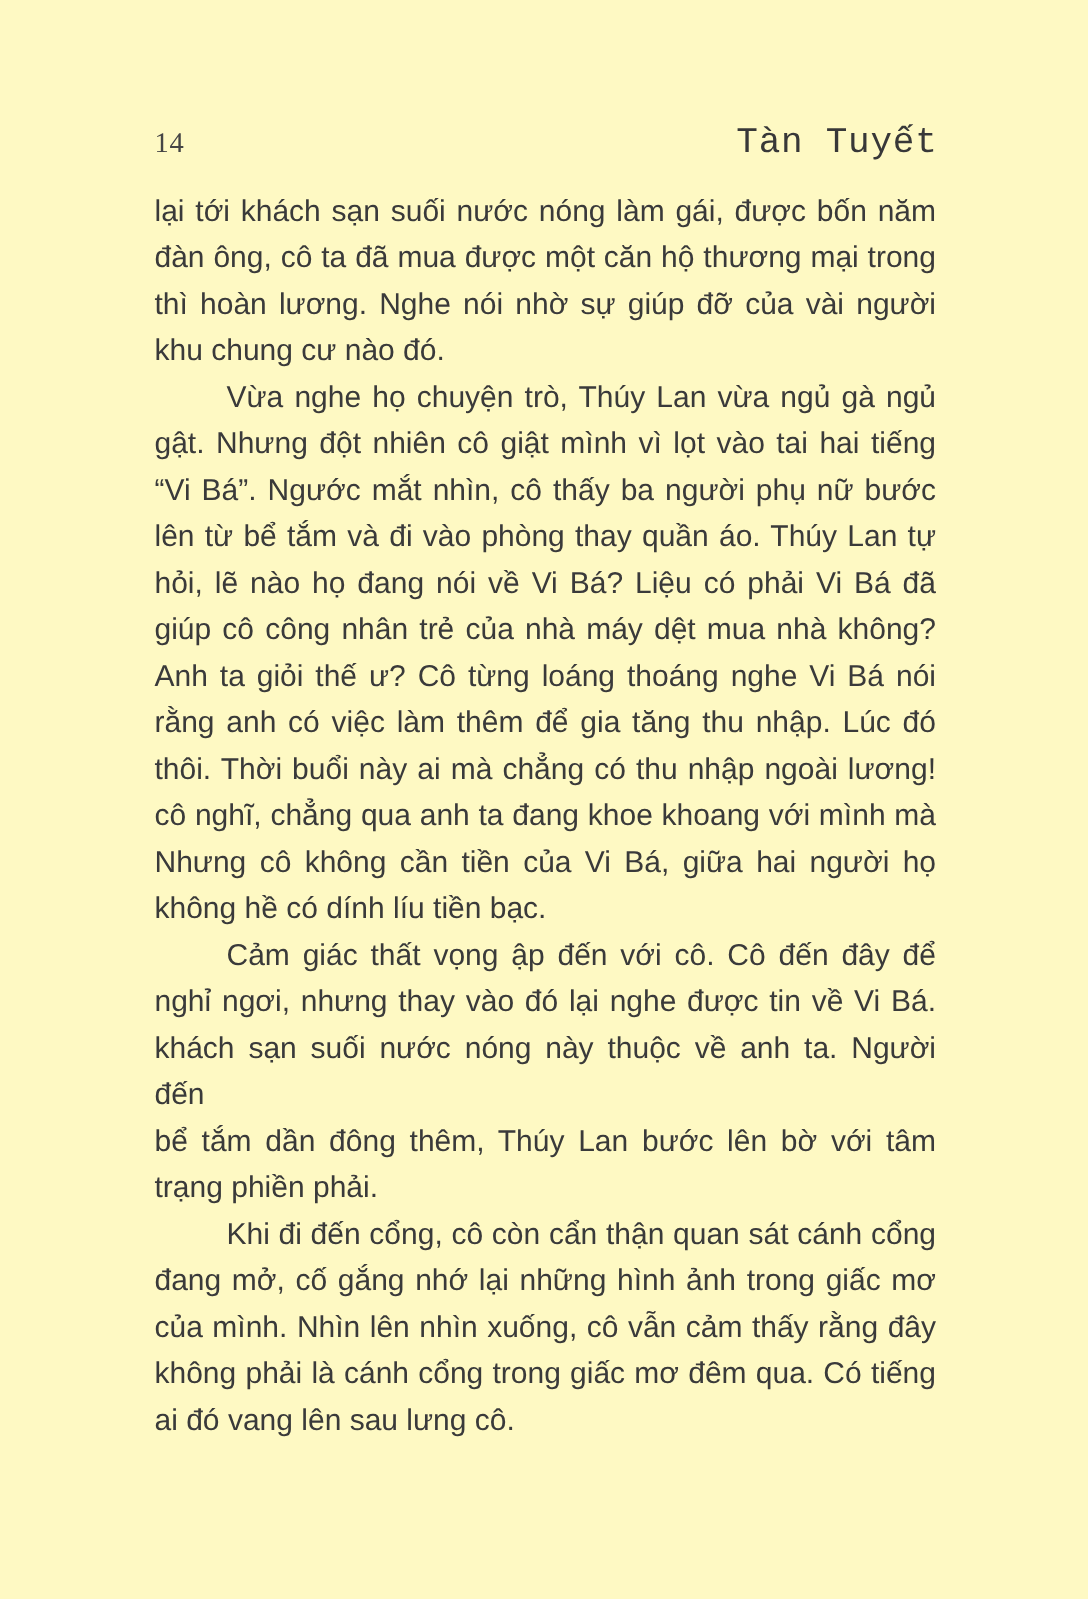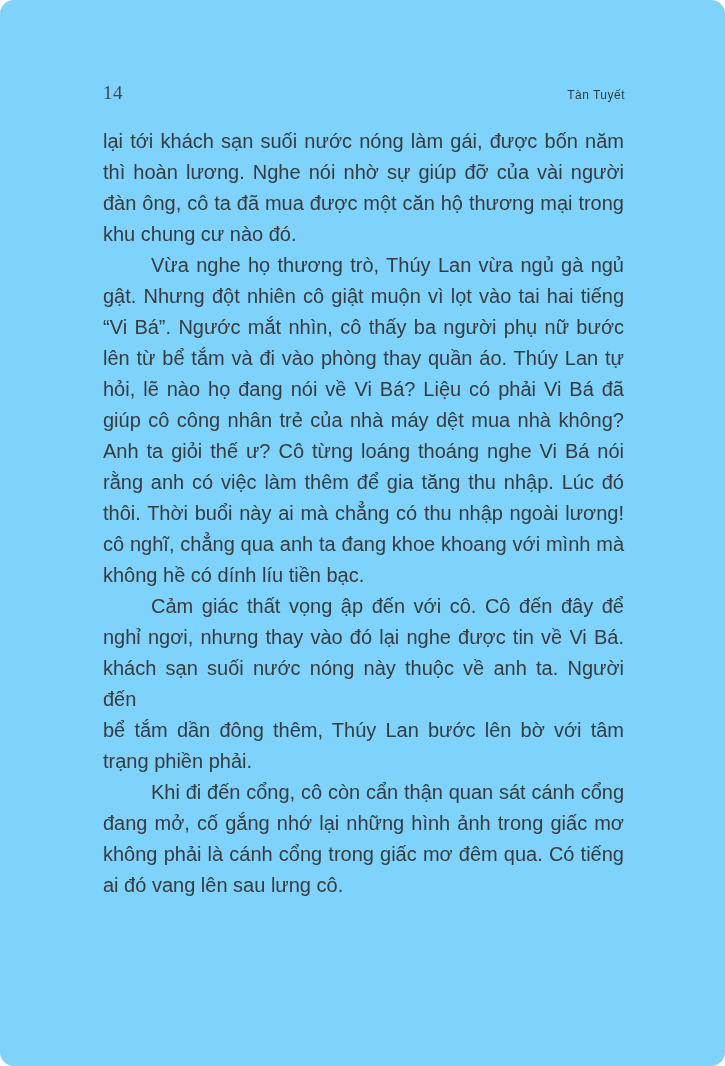--- a/index.html
+++ b/index.html
@@ -3,43 +3,42 @@
 <meta charset="utf-8">
 <style>
   html, body {
     margin: 0;
     padding: 0;
   }
   .page {
     position: relative;
     width: 725px;
     height: 1066px;
-    background: #7dd3fc;
+    background: #fef9c3;
     overflow: hidden;
     font-family: "Liberation Serif", serif;
-    border-radius: 14px;
   }
   .running-header {
     position: absolute;
     top: 82px;
     left: 103px;
     right: 100px;
     display: flex;
     justify-content: space-between;
     align-items: baseline;
   }
   .page-number {
     font-family: "Liberation Serif", serif;
     font-size: 19px;
     color: #454545;
     letter-spacing: 0.5px;
   }
   .header-author {
-    font-family: Liberation Sans, sans-serif;
-    font-size: 12px;
+    font-family: Liberation Mono, monospace;
+    font-size: 24px;
     color: #383838;
     letter-spacing: 0.5px;
   }
   .text-block {
     position: absolute;
     top: 126px;
     left: 103px;
     width: 521px;
   }
   .line {
@@ -62,44 +61,46 @@
 <body>
 
 <div class="page">
   <div class="running-header">
     <span class="page-number">14</span>
     <span class="header-author">Tàn Tuyết</span>
   </div>
   <div class="text-block">
       <div class="para">
         <div class="line">lại tới khách sạn suối nước nóng làm gái, được bốn năm</div>
+        <div class="line">đàn ông, cô ta đã mua được một căn hộ thương mại trong</div>
         <div class="line">thì hoàn lương. Nghe nói nhờ sự giúp đỡ của vài người</div>
-        <div class="line">đàn ông, cô ta đã mua được một căn hộ thương mại trong</div>
         <div class="line last">khu chung cư nào đó.</div>
       </div>
       <div class="para indent">
-        <div class="line">Vừa nghe họ thương trò, Thúy Lan vừa ngủ gà ngủ</div>
-        <div class="line">gật. Nhưng đột nhiên cô giật muộn vì lọt vào tai hai tiếng</div>
+        <div class="line">Vừa nghe họ chuyện trò, Thúy Lan vừa ngủ gà ngủ</div>
+        <div class="line">gật. Nhưng đột nhiên cô giật mình vì lọt vào tai hai tiếng</div>
         <div class="line">“Vi Bá”. Ngước mắt nhìn, cô thấy ba người phụ nữ bước</div>
         <div class="line">lên từ bể tắm và đi vào phòng thay quần áo. Thúy Lan tự</div>
         <div class="line">hỏi, lẽ nào họ đang nói về Vi Bá? Liệu có phải Vi Bá đã</div>
         <div class="line">giúp cô công nhân trẻ của nhà máy dệt mua nhà không?</div>
         <div class="line">Anh ta giỏi thế ư? Cô từng loáng thoáng nghe Vi Bá nói</div>
         <div class="line">rằng anh có việc làm thêm để gia tăng thu nhập. Lúc đó</div>
         <div class="line">thôi. Thời buổi này ai mà chẳng có thu nhập ngoài lương!</div>
         <div class="line">cô nghĩ, chẳng qua anh ta đang khoe khoang với mình mà</div>
+        <div class="line">Nhưng cô không cần tiền của Vi Bá, giữa hai người họ</div>
         <div class="line last">không hề có dính líu tiền bạc.</div>
       </div>
       <div class="para indent">
         <div class="line">Cảm giác thất vọng ập đến với cô. Cô đến đây để</div>
         <div class="line">nghỉ ngơi, nhưng thay vào đó lại nghe được tin về Vi Bá.</div>
         <div class="line">khách sạn suối nước nóng này thuộc về anh ta. Người đến</div>
         <div class="line">bể tắm dần đông thêm, Thúy Lan bước lên bờ với tâm</div>
         <div class="line last">trạng phiền phải.</div>
       </div>
       <div class="para indent">
         <div class="line">Khi đi đến cổng, cô còn cẩn thận quan sát cánh cổng</div>
         <div class="line">đang mở, cố gắng nhớ lại những hình ảnh trong giấc mơ</div>
+        <div class="line">của mình. Nhìn lên nhìn xuống, cô vẫn cảm thấy rằng đây</div>
         <div class="line">không phải là cánh cổng trong giấc mơ đêm qua. Có tiếng</div>
         <div class="line last">ai đó vang lên sau lưng cô.</div>
       </div>
     </div>
 </div>
 
 </body></html>

